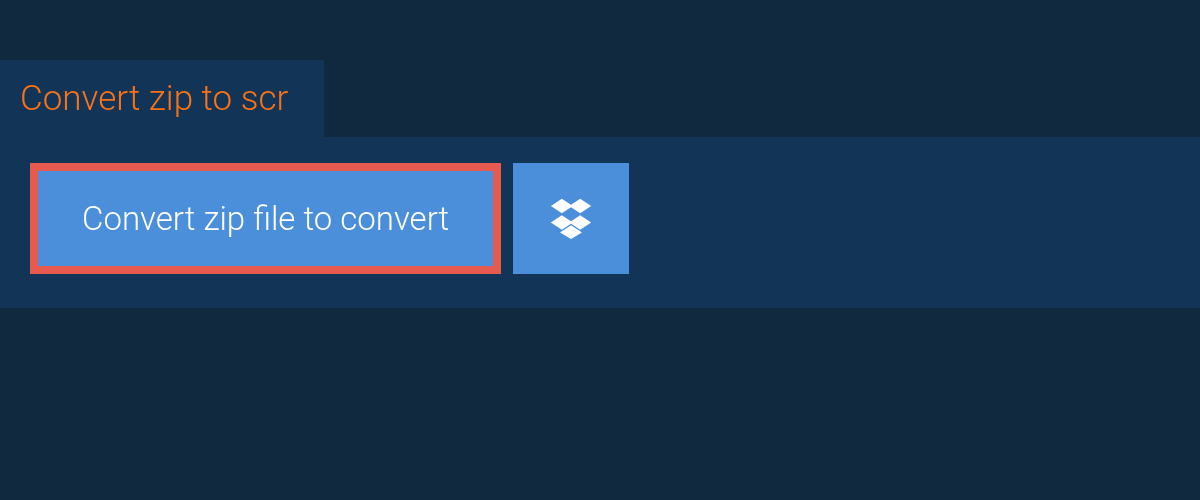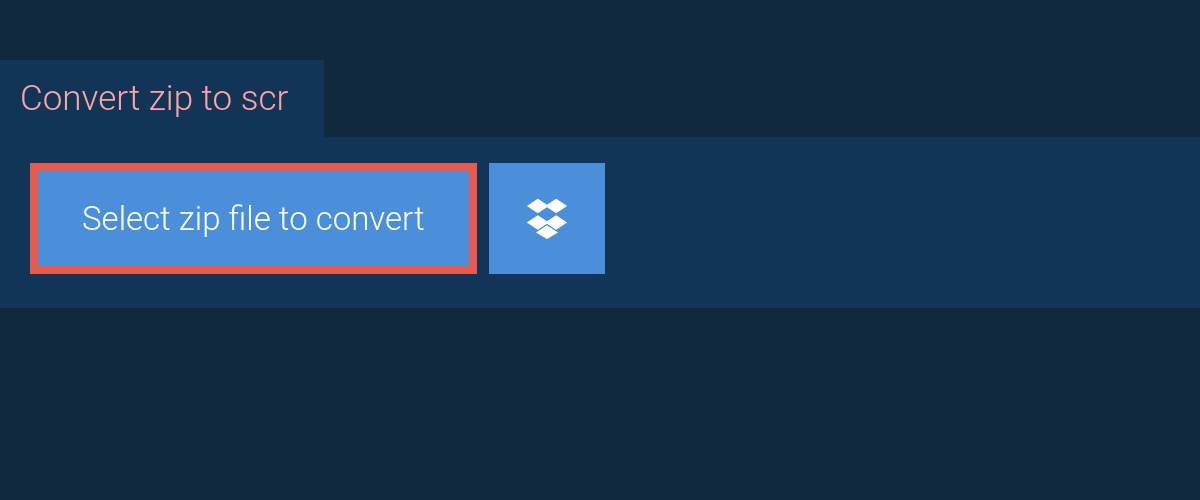--- a/index.html
+++ b/index.html
@@ -10,21 +10,21 @@
     font-family: -apple-system, BlinkMacSystemFont, "Segoe UI", Roboto, "Helvetica Neue", sans-serif;
     font-weight: 300;
     overflow: hidden;
   }
   .tab-bar {
     padding-top: 60px;
   }
   .tab {
     display: inline-block;
     background: #123456;
-    color: #fca5a5;
+    color: #f97316;
     font-size: 35px;
     font-weight: 300;
     padding: 18px 36px 18px 20px;
   }
   .panel {
     background: #123456;
     padding: 26px 30px 34px 30px;
   }
   .button-row {
     display: flex;
@@ -67,21 +67,21 @@
 <div class="tab-bar">
   <div class="tab">
     <span>Convert zip to scr</span>
   </div>
 </div>
 
 <div class="panel">
   <div class="button-row">
     <div class="select-wrap">
       <button class="select-button">
-        <span>Select zip file to convert</span>
+        <span>Convert zip file to convert</span>
       </button>
     </div>
     <button class="dropbox-button">
       <span>
         <svg viewBox="0 0 48 48" xmlns="http://www.w3.org/2000/svg">
           <path d="M14 4 L2 12 L14 20 L26 12 Z"></path>
           <path d="M34 4 L22 12 L34 20 L46 12 Z"></path>
           <path d="M14 22 L2 30 L14 38 L26 30 Z"></path>
           <path d="M34 22 L22 30 L34 38 L46 30 Z"></path>
           <path d="M24 33 L12 41 L24 48 L36 41 Z"></path>

